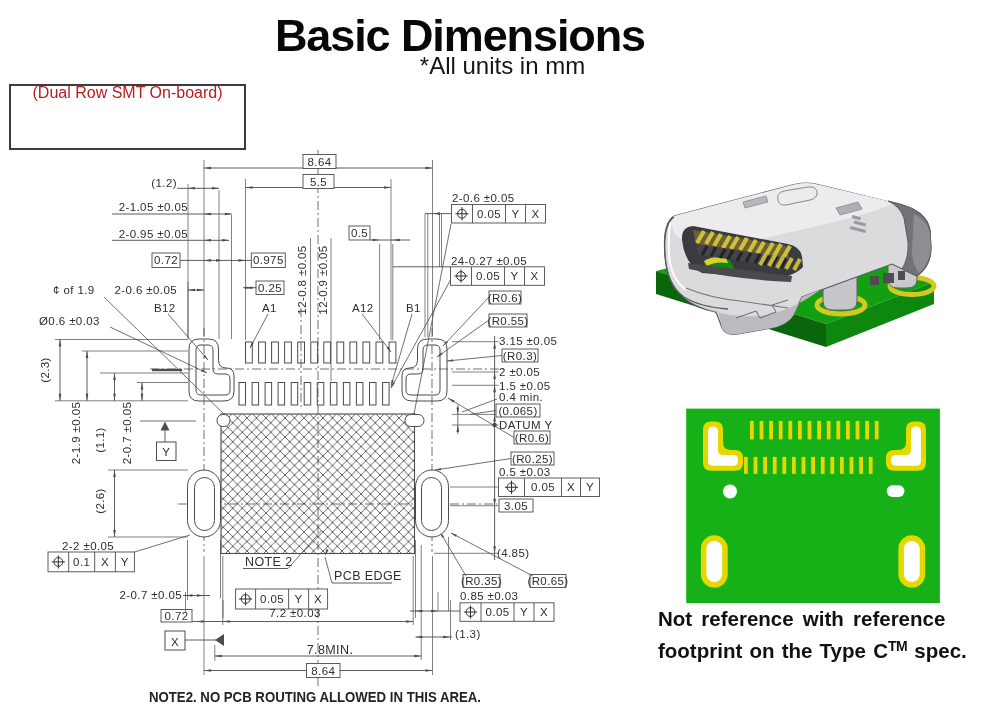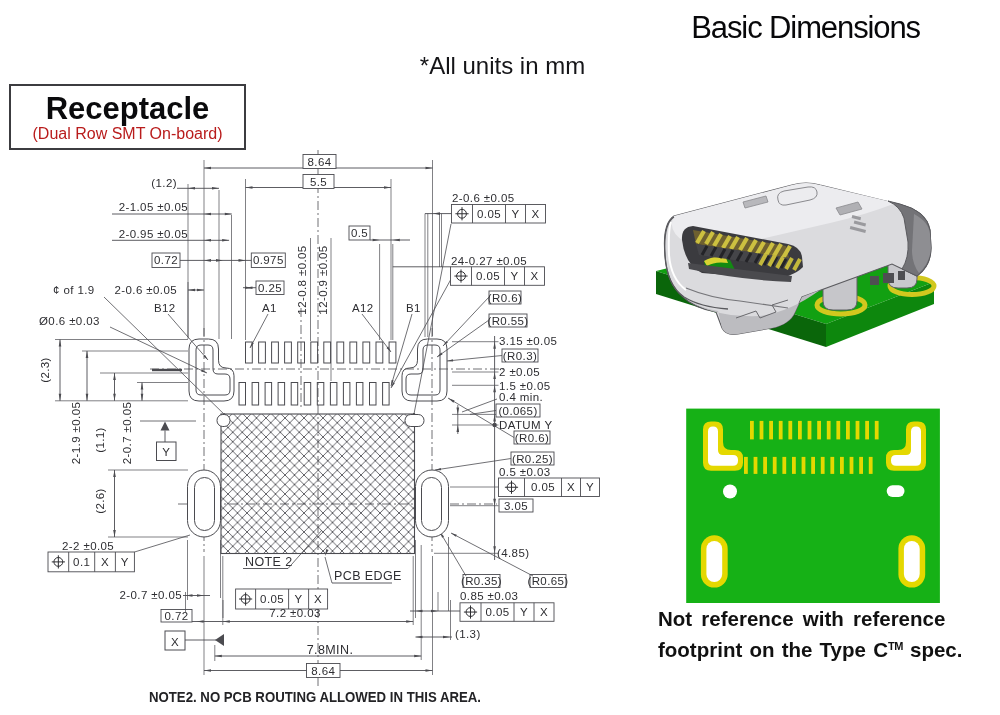--- a/index.html
+++ b/index.html
@@ -1,21 +1,20 @@
 <!DOCTYPE html>
 <html><head><meta charset="utf-8"><style>
 html,body{margin:0;padding:0;background:#fff;width:1000px;height:715px;overflow:hidden}
 *{box-sizing:border-box}
 body{font-family:"Liberation Sans",sans-serif;position:relative}
 .abs{position:absolute}
 </style></head><body>
-<div class="abs" style="left:0;top:10px;width:920px;text-align:right;font-size:31px;font-weight:normal;color:#08080a;letter-spacing:-1.1px">Basic Dimensions</div>
+<div class="abs" style="left:0;top:10px;width:920px;text-align:center;font-size:45px;font-weight:bold;color:#08080a;letter-spacing:-1.1px">Basic Dimensions</div>
 <div class="abs" style="left:0;top:52px;width:1005px;text-align:center;font-size:24px;color:#151518">*All units in mm</div>
 <div class="abs" style="left:9px;top:84px;width:237px;height:66px;border:2px solid #3c3c40;text-align:center">
-  <div style="font-size:31px;font-weight:bold;margin-top:5px;color:#0a0a0c">Receptacle</div>
   <div style="font-size:16px;font-weight:normal;margin-top:-2px;color:#b91c1c">(Dual Row SMT On-board)</div>
 </div>
 <svg class="abs" style="left:0;top:0" width="1000" height="715" viewBox="0 0 1000 715">
 <defs>
 <pattern id="xh" width="9.5" height="9.5" patternUnits="userSpaceOnUse">
 <path d="M0,9.5 L9.5,0 M-1,1 L1,-1 M8.5,10.5 L10.5,8.5 M0,0 L9.5,9.5 M-1,8.5 L1,10.5 M8.5,-1 L10.5,1" stroke="#55555a" stroke-width="0.9" fill="none"></path>
 </pattern>
 </defs>
 <g font-family="'Liberation Sans',sans-serif">
 <line x1="318" y1="150" x2="318" y2="688" stroke="#4b4b50" stroke-width="0.8" stroke-dasharray="9 3 2 3"></line>
@@ -465,12 +464,12 @@
     <path d="M28.0,31.5 Q28.0,26.5 33.0,26.5 L33.0,26.5 Q38.0,26.5 38.0,31.5 L38.0,50.0 Q38.0,55.0 43.0,55.0 L53.0,55.0 Q58.0,55.0 58.0,60.0 L58.0,60.7 Q58.0,65.7 53.0,65.7 L33.0,65.7 Q28.0,65.7 28.0,60.7 Z" fill="#fff"></path>
     <path d="M246.0,29.5 Q246.0,21.5 238.0,21.5 L234.0,21.5 Q226.0,21.5 226.0,29.5 L226.0,42.0 Q226.0,50.0 218.0,50.0 L214.0,50.0 Q206.0,50.0 206.0,58.0 L206.0,62.7 Q206.0,70.7 214.0,70.7 L238.0,70.7 Q246.0,70.7 246.0,62.7 Z" fill="#e4d800"></path>
     <path d="M241.0,31.5 Q241.0,26.5 236.0,26.5 L236.0,26.5 Q231.0,26.5 231.0,31.5 L231.0,50.0 Q231.0,55.0 226.0,55.0 L216.0,55.0 Q211.0,55.0 211.0,60.0 L211.0,60.7 Q211.0,65.7 216.0,65.7 L236.0,65.7 Q241.0,65.7 241.0,60.7 Z" fill="#fff"></path>
     <circle cx="50" cy="91.5" r="7" fill="#fff"></circle>
     <rect x="206.7" y="85.2" width="17.8" height="11.7" rx="5.8" fill="#fff"></rect>
     <rect x="20.9" y="135.3" width="26.8" height="52.3" rx="13.4" fill="#e4d800"></rect>
     <rect x="26.4" y="141" width="15.8" height="41" rx="7.9" fill="#fff"></rect>
     <rect x="218.4" y="135.3" width="26.8" height="52.3" rx="13.4" fill="#e4d800"></rect>
     <rect x="223.9" y="141" width="15.8" height="41" rx="7.9" fill="#fff"></rect>
   </svg>
-<div class="abs" style="left:658px;top:606px;font-size:20.5px;font-weight:bold;color:#111;line-height:26.5px;white-space:nowrap"><span style="word-spacing:3.5px">Not reference with reference</span><br><span style="word-spacing:1.5px">footprint on the Type C<span style="font-size:11px;vertical-align:7px;letter-spacing:-0.5px">TM</span> spec.</span></div>
+<div class="abs" style="left:658px;top:606px;font-size:20.5px;font-weight:bold;color:#111;line-height:26.5px;white-space:nowrap"><span style="word-spacing:3.5px">Not reference with reference</span><br><span style="word-spacing:1.5px">footprint on the Type C<span style="font-size:14px;vertical-align:7px;letter-spacing:-0.5px">TM</span> spec.</span></div>
 </body></html>

